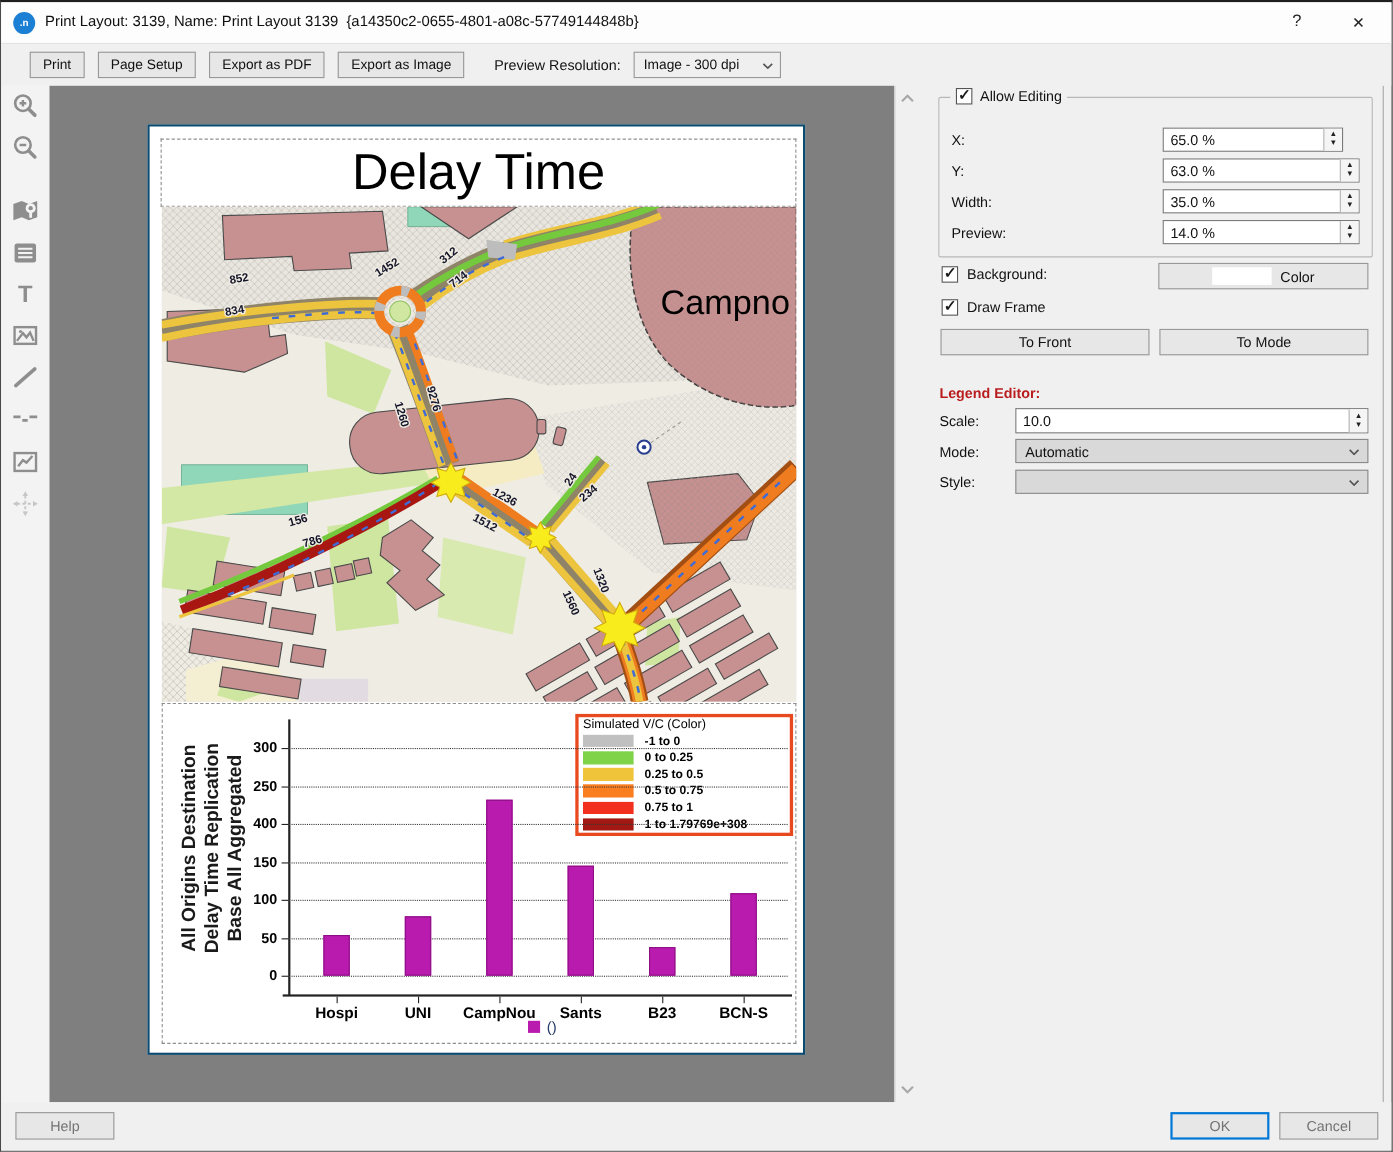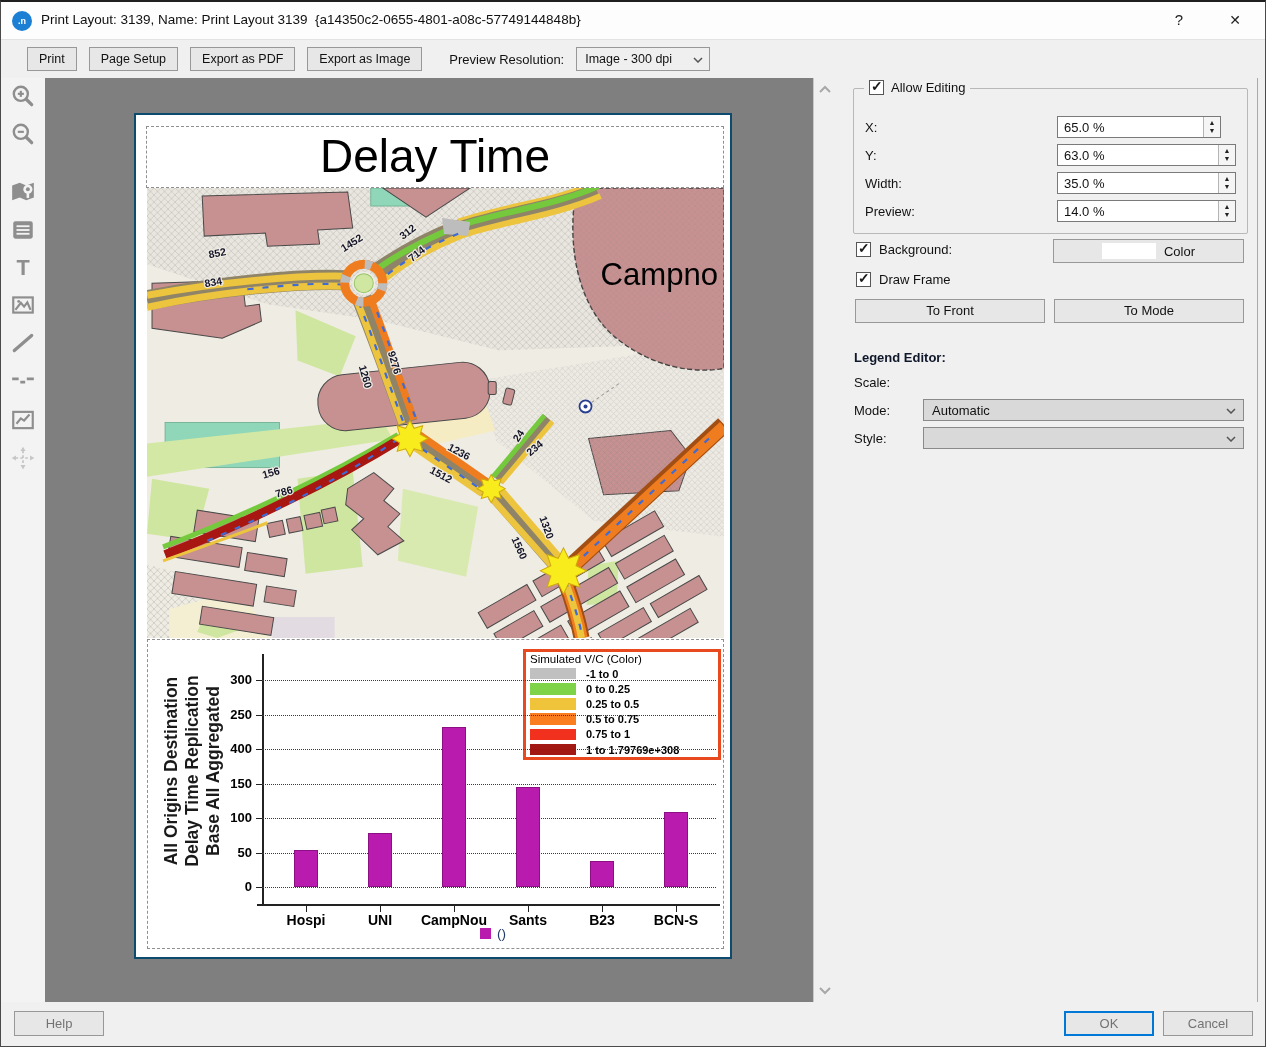--- a/index.html
+++ b/index.html
@@ -61,21 +61,21 @@
   .spin-val{flex:1;font-size:13px;color:#111;padding:3px 0 0 6px;}
   .spin-btns{width:17px;border-left:1px solid #b5b5b5;display:flex;flex-direction:column;align-items:center;justify-content:center;background:#f5f5f5;}
   .sa{font-size:7px;line-height:8px;color:#222;}
   .combo2{position:absolute;height:22px;background:#d9d9d9;border:1px solid #8a8a8a;font-size:13px;color:#111;padding:3px 22px 0 8px;}
   .combo2 .chev{position:absolute;right:7px;top:8px;}
   .pbtn{position:absolute;height:24px;background:#e7e7e7;border:1px solid #989898;font-size:13px;color:#111;text-align:center;line-height:22px;}
   .cbrow{position:absolute;display:flex;align-items:center;gap:8px;}
   .colorbtn{position:absolute;left:207px;top:161px;width:191px;height:24px;background:#e7e7e7;border:1px solid #989898;display:flex;align-items:center;justify-content:center;gap:8px;}
   .colorswatch{width:54px;height:16px;background:#fff;}
   .colorbtn span{font-size:13px;color:#111;}
-  .legend-editor-title{position:absolute;left:8px;top:272px;font-size:13px;font-weight:bold;color:#0f172a;text-align:right;}
+  .legend-editor-title{position:absolute;left:8px;top:272px;font-size:13px;font-weight:bold;color:#b91c1c;text-align:right;}
   
   .footer{position:absolute;left:0;top:1000px;width:100%;height:47px;background:#f0f0f0;}
   .fbtn{position:absolute;top:9px;width:90px;height:25px;background:#e7e7e7;border:1px solid #989898;font-size:13px;color:#737373;text-align:center;line-height:23px;}
   .fbtn.ok{border:2px solid #0078d7;line-height:21px;}
   
   .roadlbl{font-size:10.5px;font-weight:600;fill:#15152a;stroke:#efece3;stroke-width:2.5px;paint-order:stroke;}
   .placelbl{font-size:31px;fill:#000;}
 </style>
 </head>
 <body>
@@ -488,20 +488,27 @@
         </span>
       <span class="plabel">Draw Frame</span>
     </div>
 
     <div class="pbtn" style="left:9px;top:221px;width:190px">To Front</div>
     <div class="pbtn" style="left:208px;top:221px;width:190px">To Mode</div>
 
     <div class="legend-editor-title">Legend Editor:</div>
 
     <div class="prow-label" style="left:8px;top:297px">Scale:</div>
+    <div class="spin" style="left:77px;top:293px;width:321px;height:23px">
+      <span class="spin-val">10.0</span>
+        <span class="spin-btns">
+          <span class="sa">▲</span>
+          <span class="sa">▼</span>
+        </span>
+    </div>
     <div class="prow-label" style="left:8px;top:325px">Mode:</div>
     <div class="combo2" style="left:77px;top:321px;width:321px">
       <span>Automatic</span>
       <svg class="chev" width="10" height="6">
           <polyline points="1,1 5,5 9,1" fill="none" stroke="#555" stroke-width="1.5"></polyline>
         </svg>
     </div>
     <div class="prow-label" style="left:8px;top:353px">Style:</div>
     <div class="combo2" style="left:77px;top:349px;width:321px">
       <span></span>

